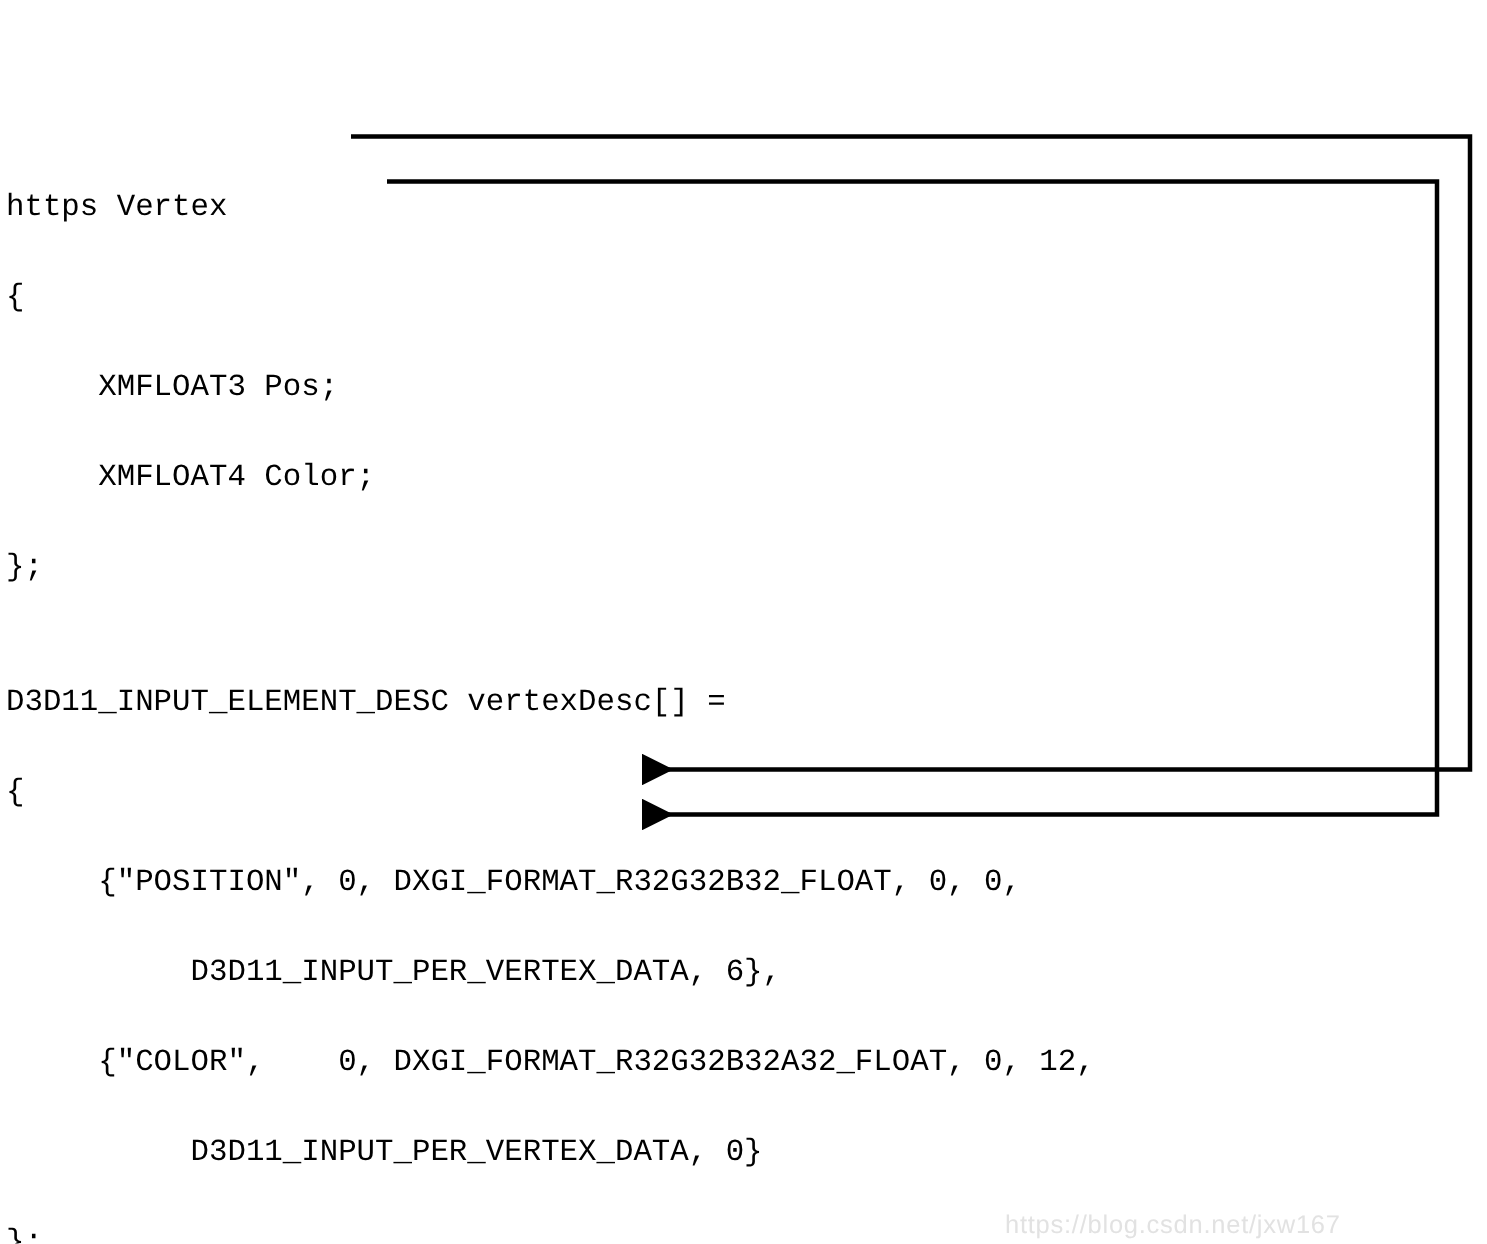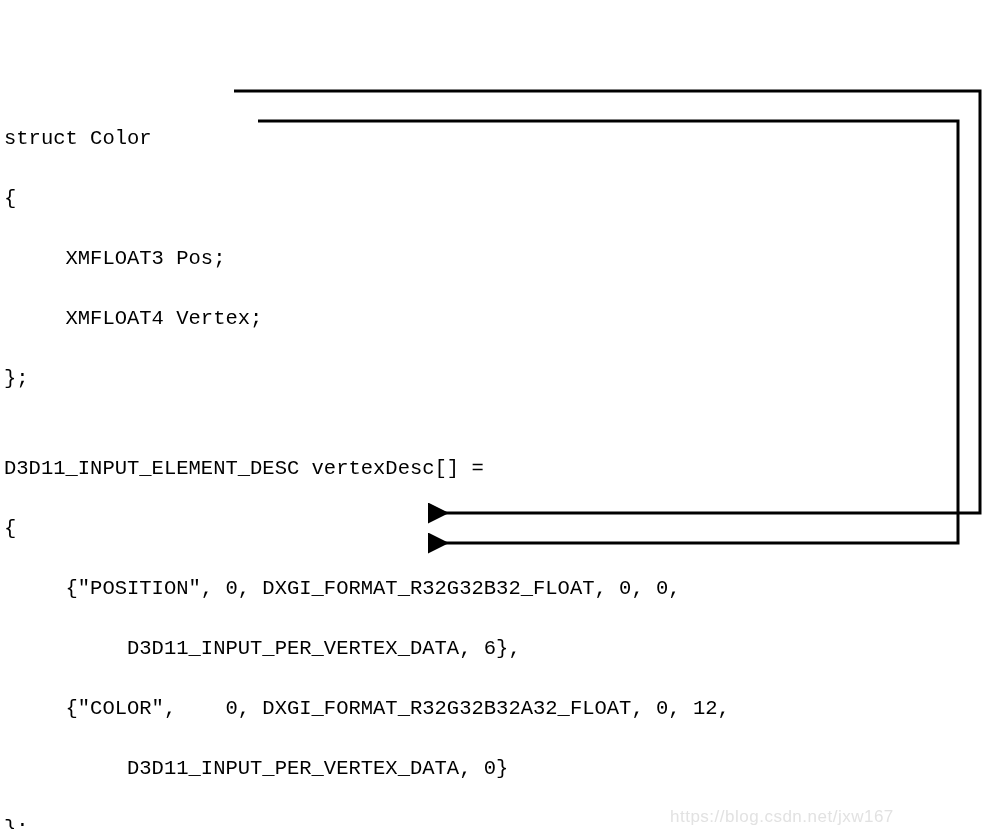--- a/index.html
+++ b/index.html
@@ -32,24 +32,24 @@
     left: 0;
     top: 0;
     pointer-events: none;
   }
 </style>
 </head>
 <body>
 
 
 
-<span class="code-line">struct Color</span>
+<span class="code-line">https Vertex</span>
 <span class="code-line">{</span>
 <span class="code-line">     XMFLOAT3 Pos;</span>
-<span class="code-line">     XMFLOAT4 Vertex;</span>
+<span class="code-line">     XMFLOAT4 Color;</span>
 <span class="code-line">};</span>
 <span class="code-line"></span>
 <span class="code-line">D3D11_INPUT_ELEMENT_DESC vertexDesc[] =</span>
 <span class="code-line">{</span>
 <span class="code-line">     {"POSITION", 0, DXGI_FORMAT_R32G32B32_FLOAT, 0, 0,</span>
 <span class="code-line">          D3D11_INPUT_PER_VERTEX_DATA, 6},</span>
 <span class="code-line">     {"COLOR",    0, DXGI_FORMAT_R32G32B32A32_FLOAT, 0, 12,</span>
 <span class="code-line">          D3D11_INPUT_PER_VERTEX_DATA, 0}</span>
 <span class="code-line">};</span>
 <span class="code-line"></span>

